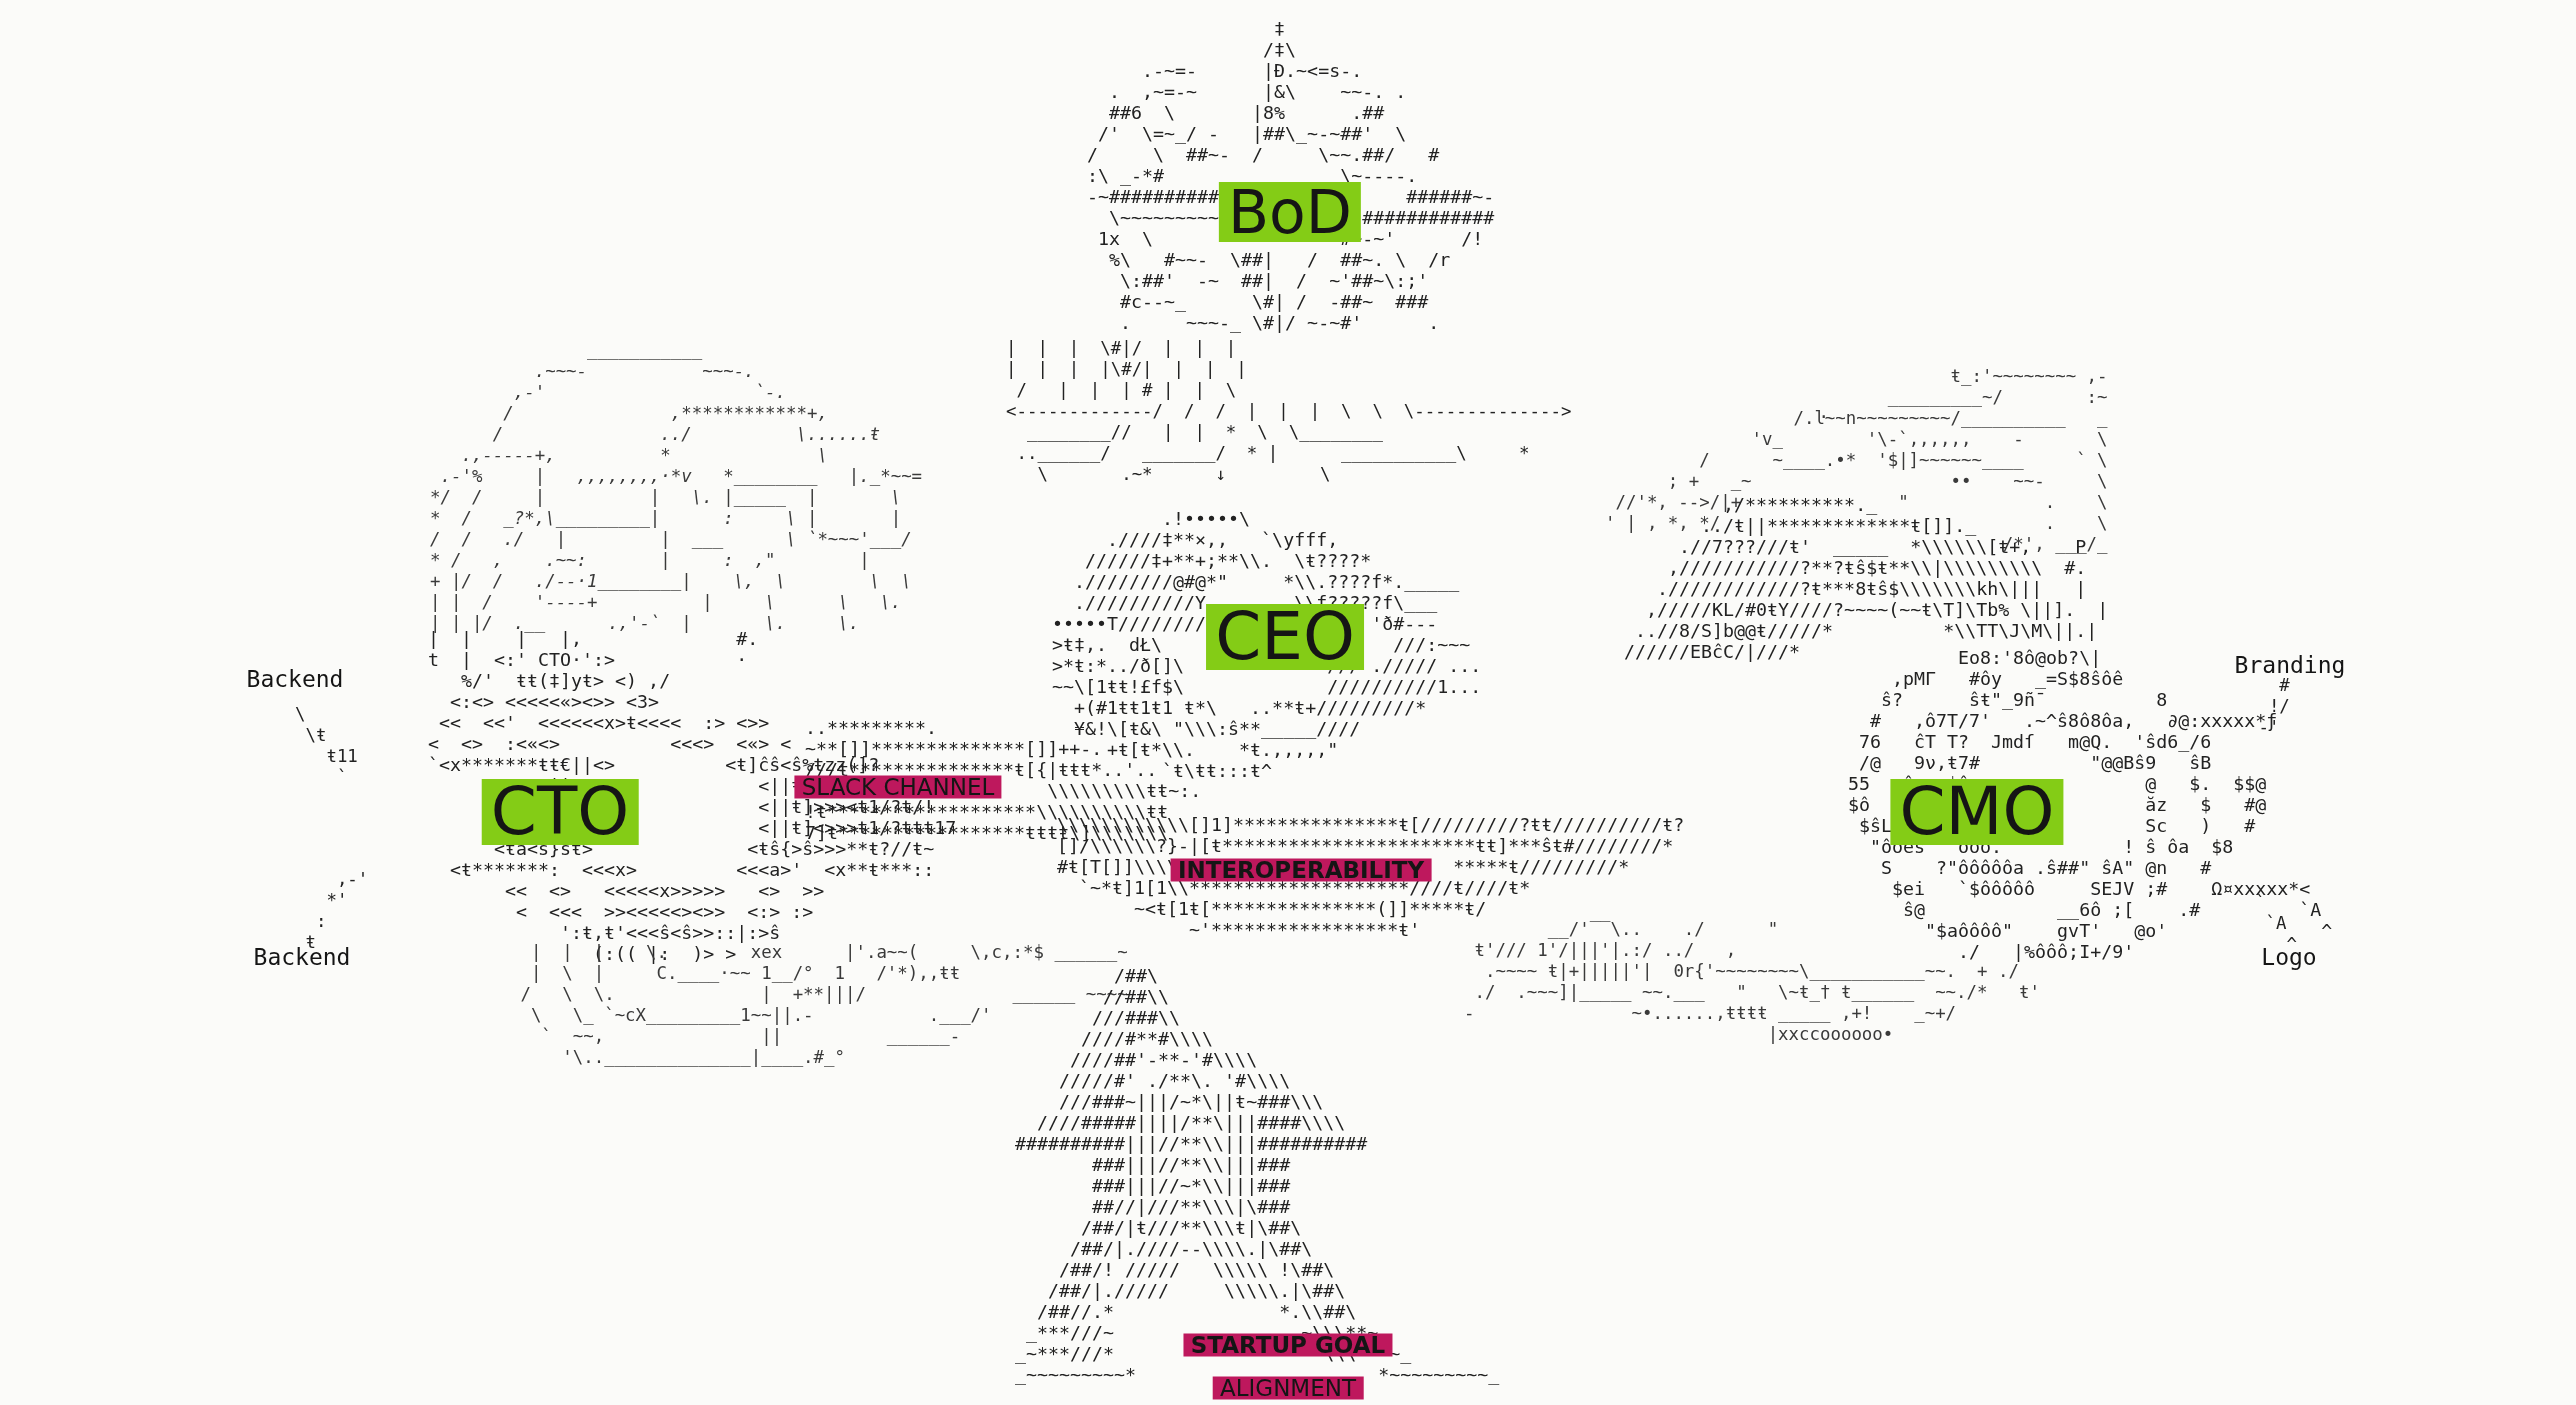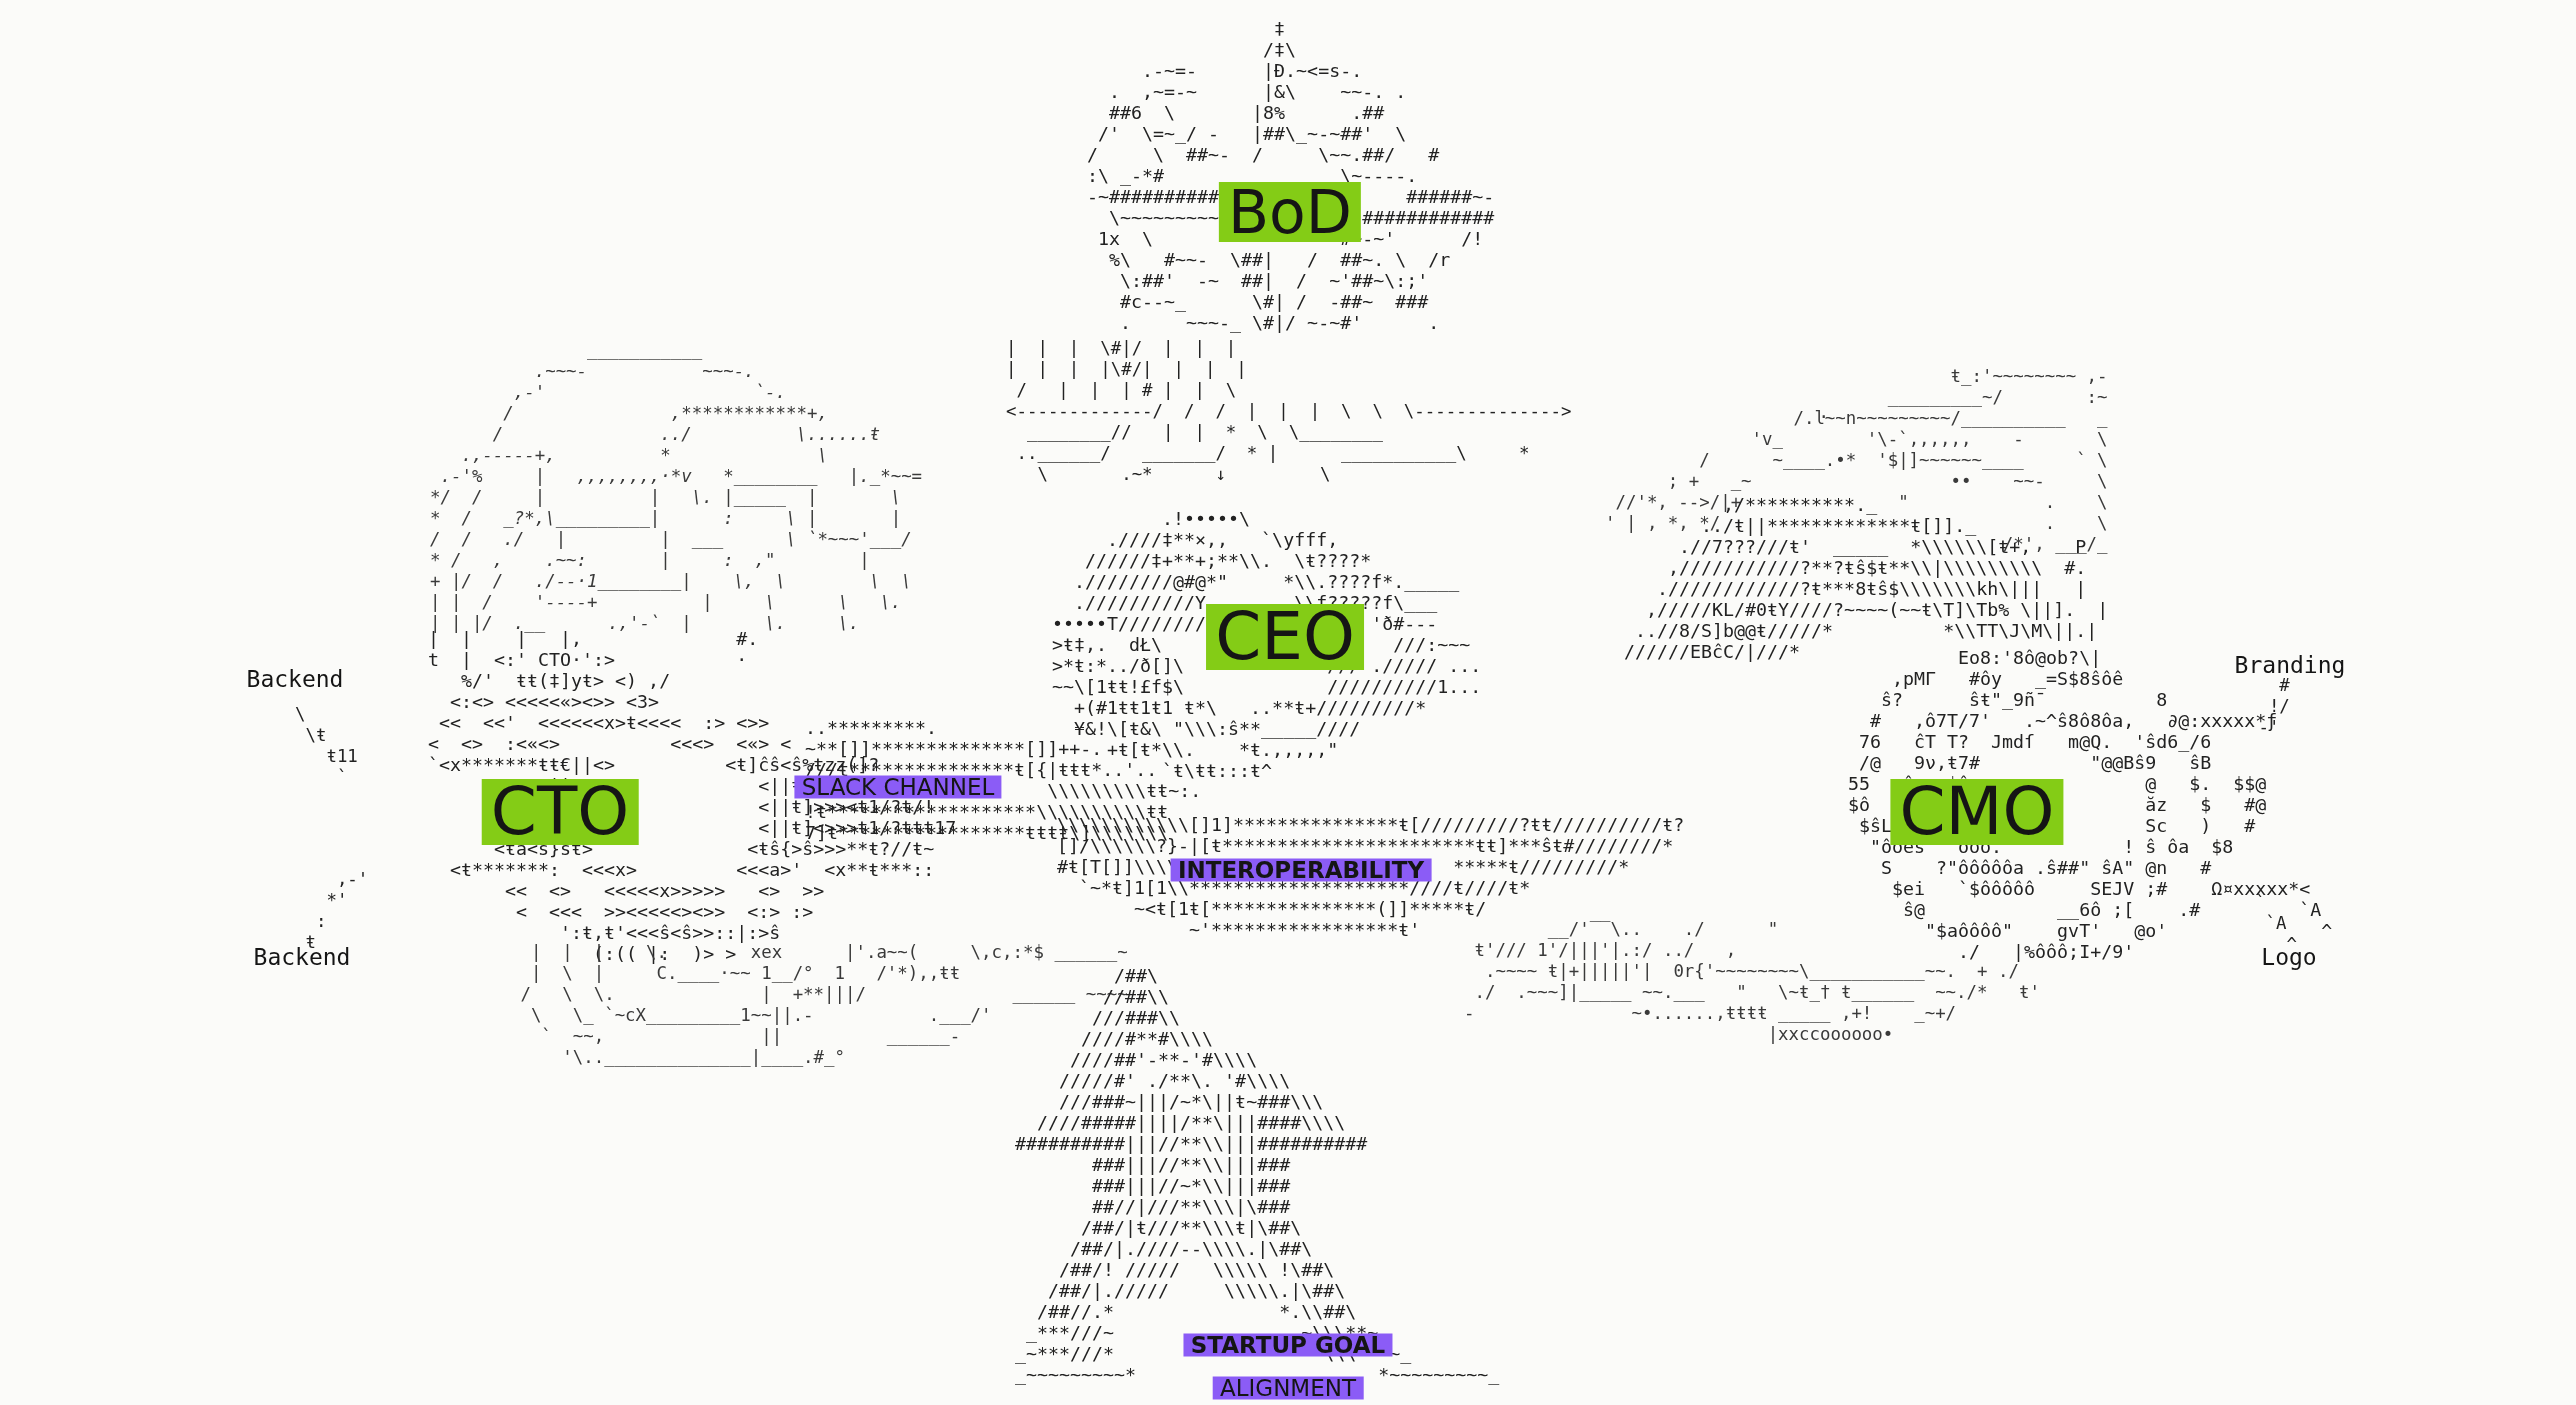--- a/index.html
+++ b/index.html
@@ -21,21 +21,21 @@
     position:absolute; transform:translate(-50%,-50%);
     font-family:"DejaVu Sans", "Liberation Sans", sans-serif;
     font-size:66px; color:#151515; white-space:nowrap;
     background:#84cc16; padding:0 9.1px; line-height:1;
   }
   .node.bod { font-size:60px; }
   .banner {
     position:absolute; transform:translate(-50%,-50%);
     font-family:"DejaVu Sans", "Liberation Sans", sans-serif;
     font-size:23px; color:#151515; white-space:nowrap;
-    background:#8b5cf6; padding:0 7.3px; line-height:1;
+    background:#be185d; padding:0 7.3px; line-height:1;
   }
   .leaf {
     position:absolute; transform:translate(-50%,-50%);
     font-family:"DejaVu Sans Mono", "Liberation Mono", monospace;
     font-size:23px; color:#151515; white-space:nowrap;
   }
 </style>
 </head>
 <body>
 

